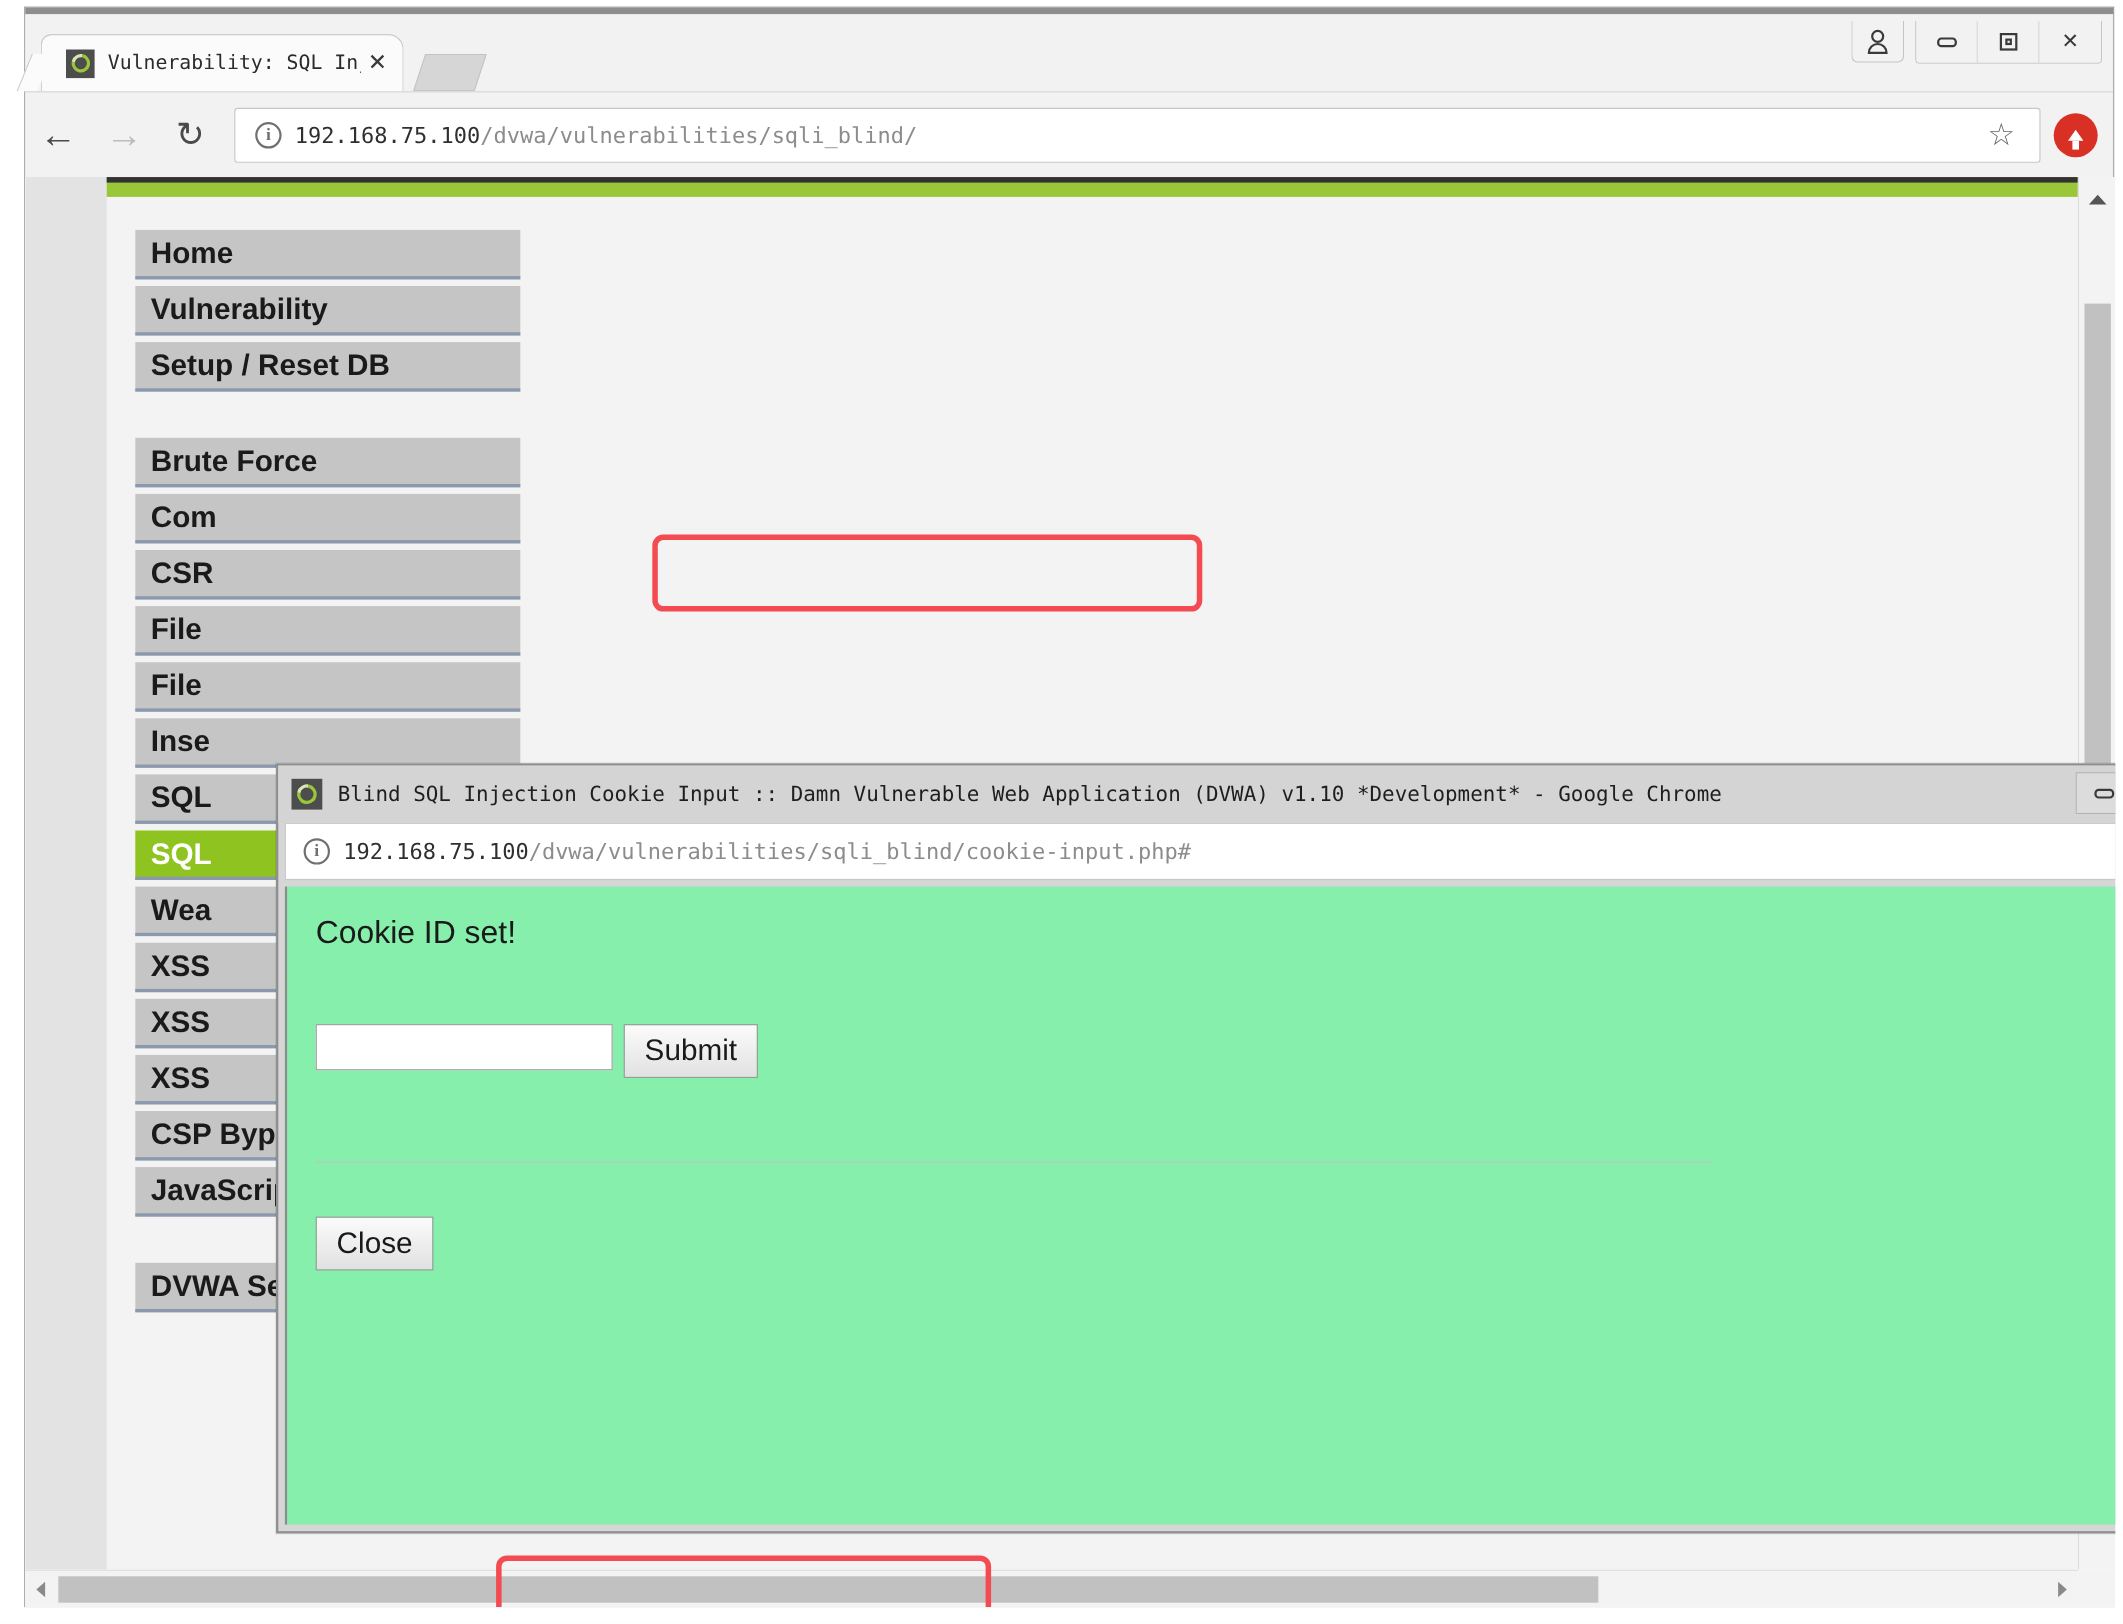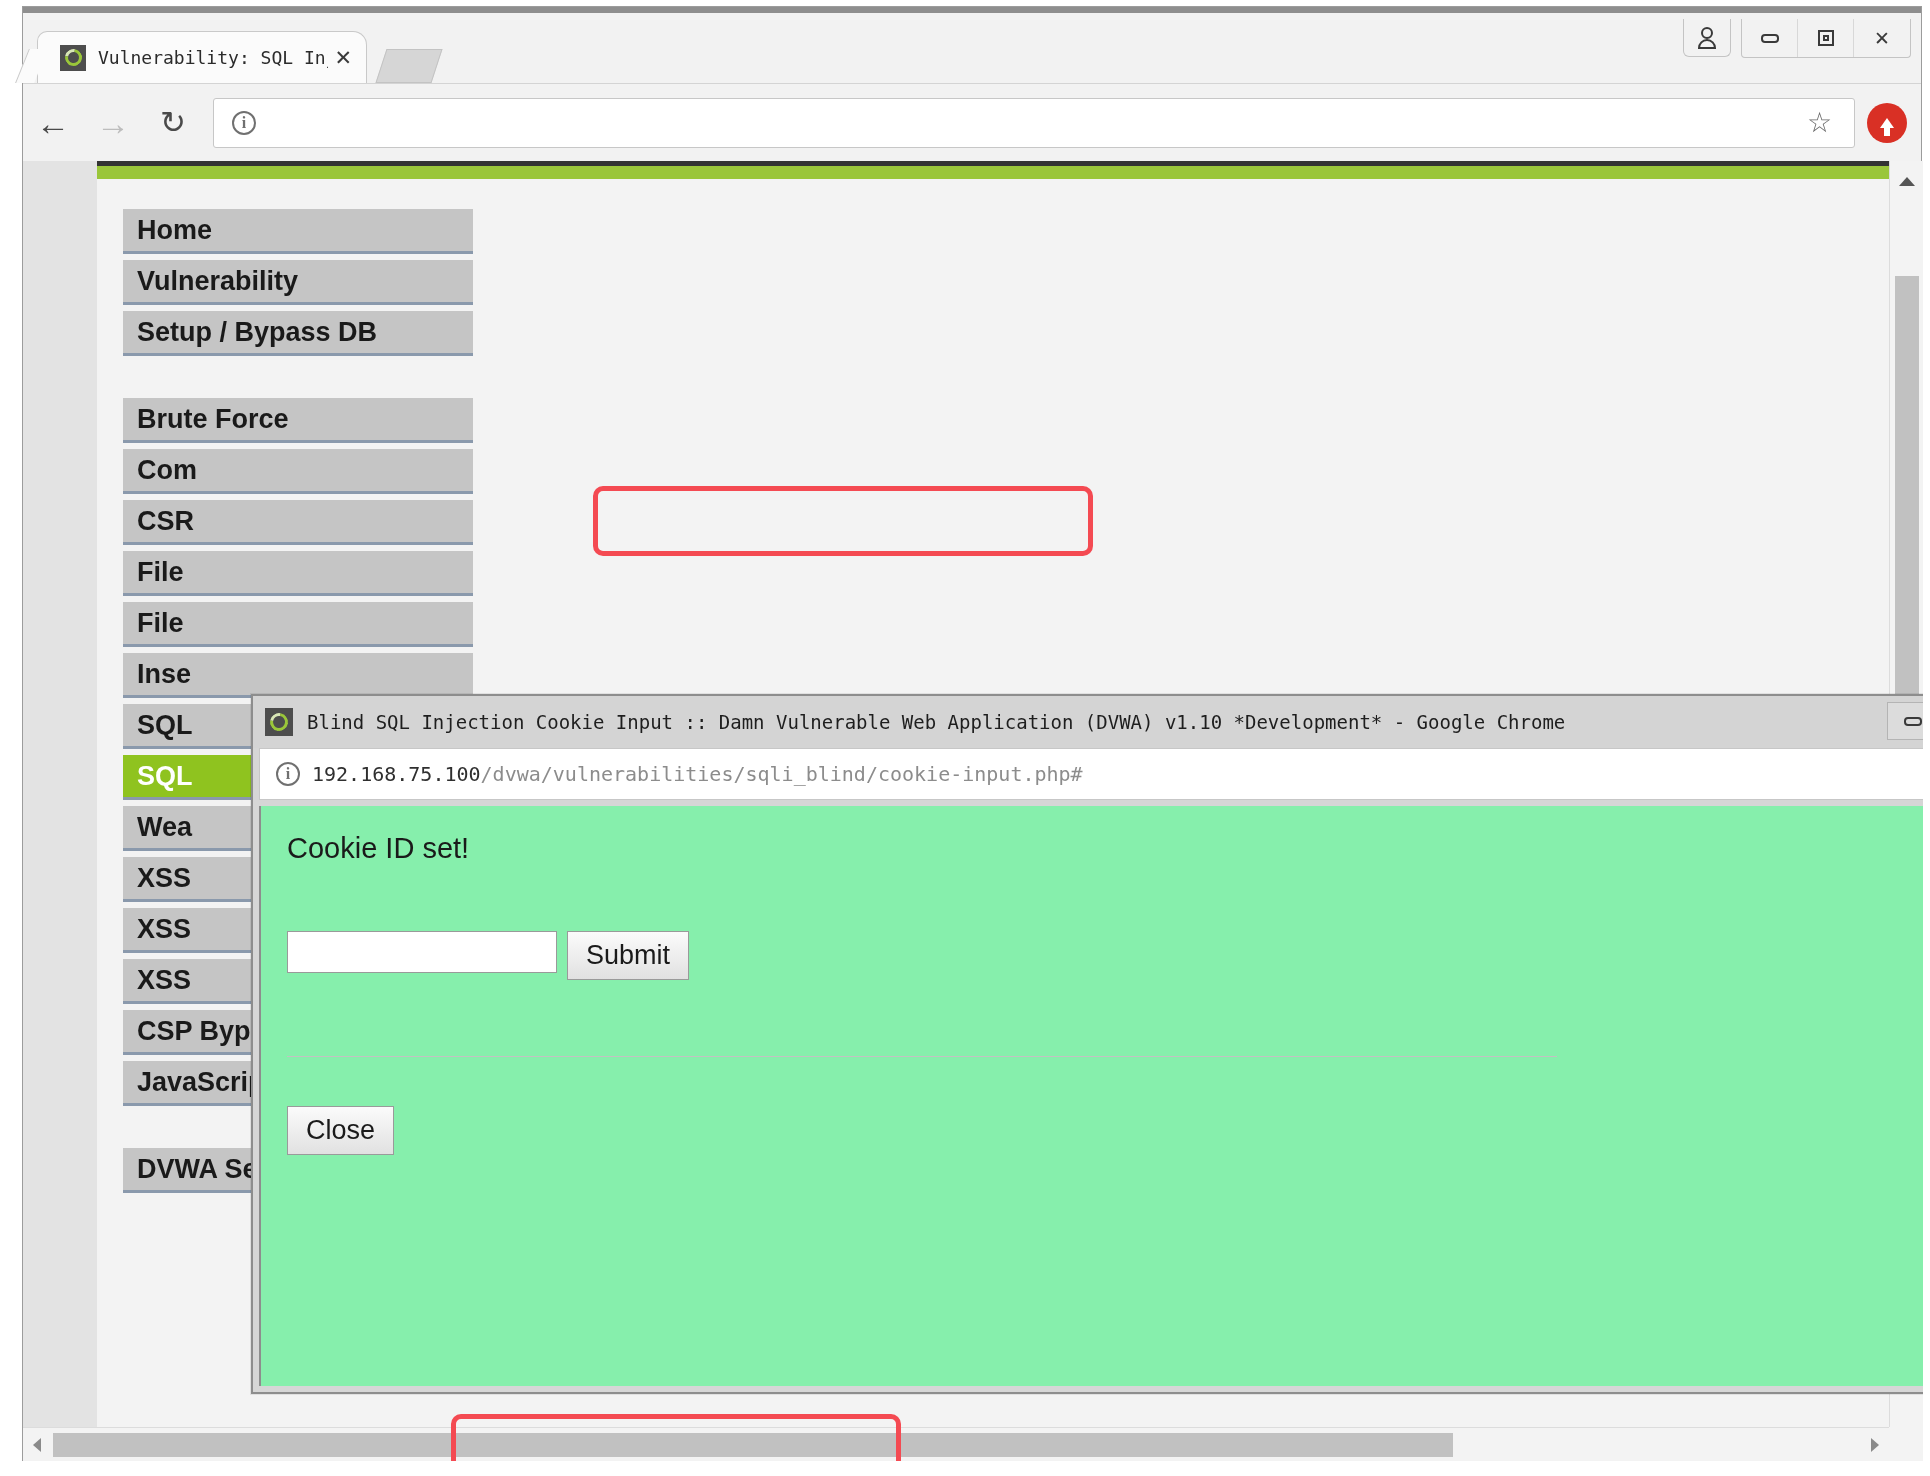--- a/index.html
+++ b/index.html
@@ -378,37 +378,38 @@
       </div>
     </div>
   </div>
 
   <div class="omnirow">
     <span class="navbtn">←</span>
     <span class="navbtn disabled">→</span>
     <span class="navbtn reload">↻</span>
     <div class="omnibox">
       <span class="info-icon">i</span>
+      <span class="url-text"><span class="host">192.168.75.100</span><span>/dvwa/vulnerabilities/sqli_blind/</span></span>
       <span class="star">☆</span>
     </div>
     <div class="update-btn">
         <span class="arrow"></span>
       </div>
   </div>
 
   <div class="viewport">
     <div class="page">
       <div class="leftgutter"></div>
       <div class="greenbar"></div>
 
       <div class="sidebar">
         <div class="menu-group">
           <div class="menu-item">Home</div>
           <div class="menu-item">Vulnerability</div>
-          <div class="menu-item">Setup / Bypass DB</div>
+          <div class="menu-item">Setup / Reset DB</div>
         </div>
         <div class="menu-group">
           <div class="menu-item">Brute Force</div>
           <div class="menu-item">Com</div>
           <div class="menu-item">CSR</div>
           <div class="menu-item">File</div>
           <div class="menu-item">File</div>
           <div class="menu-item">Inse</div>
           <div class="menu-item">SQL</div>
           <div class="menu-item active">SQL</div>

